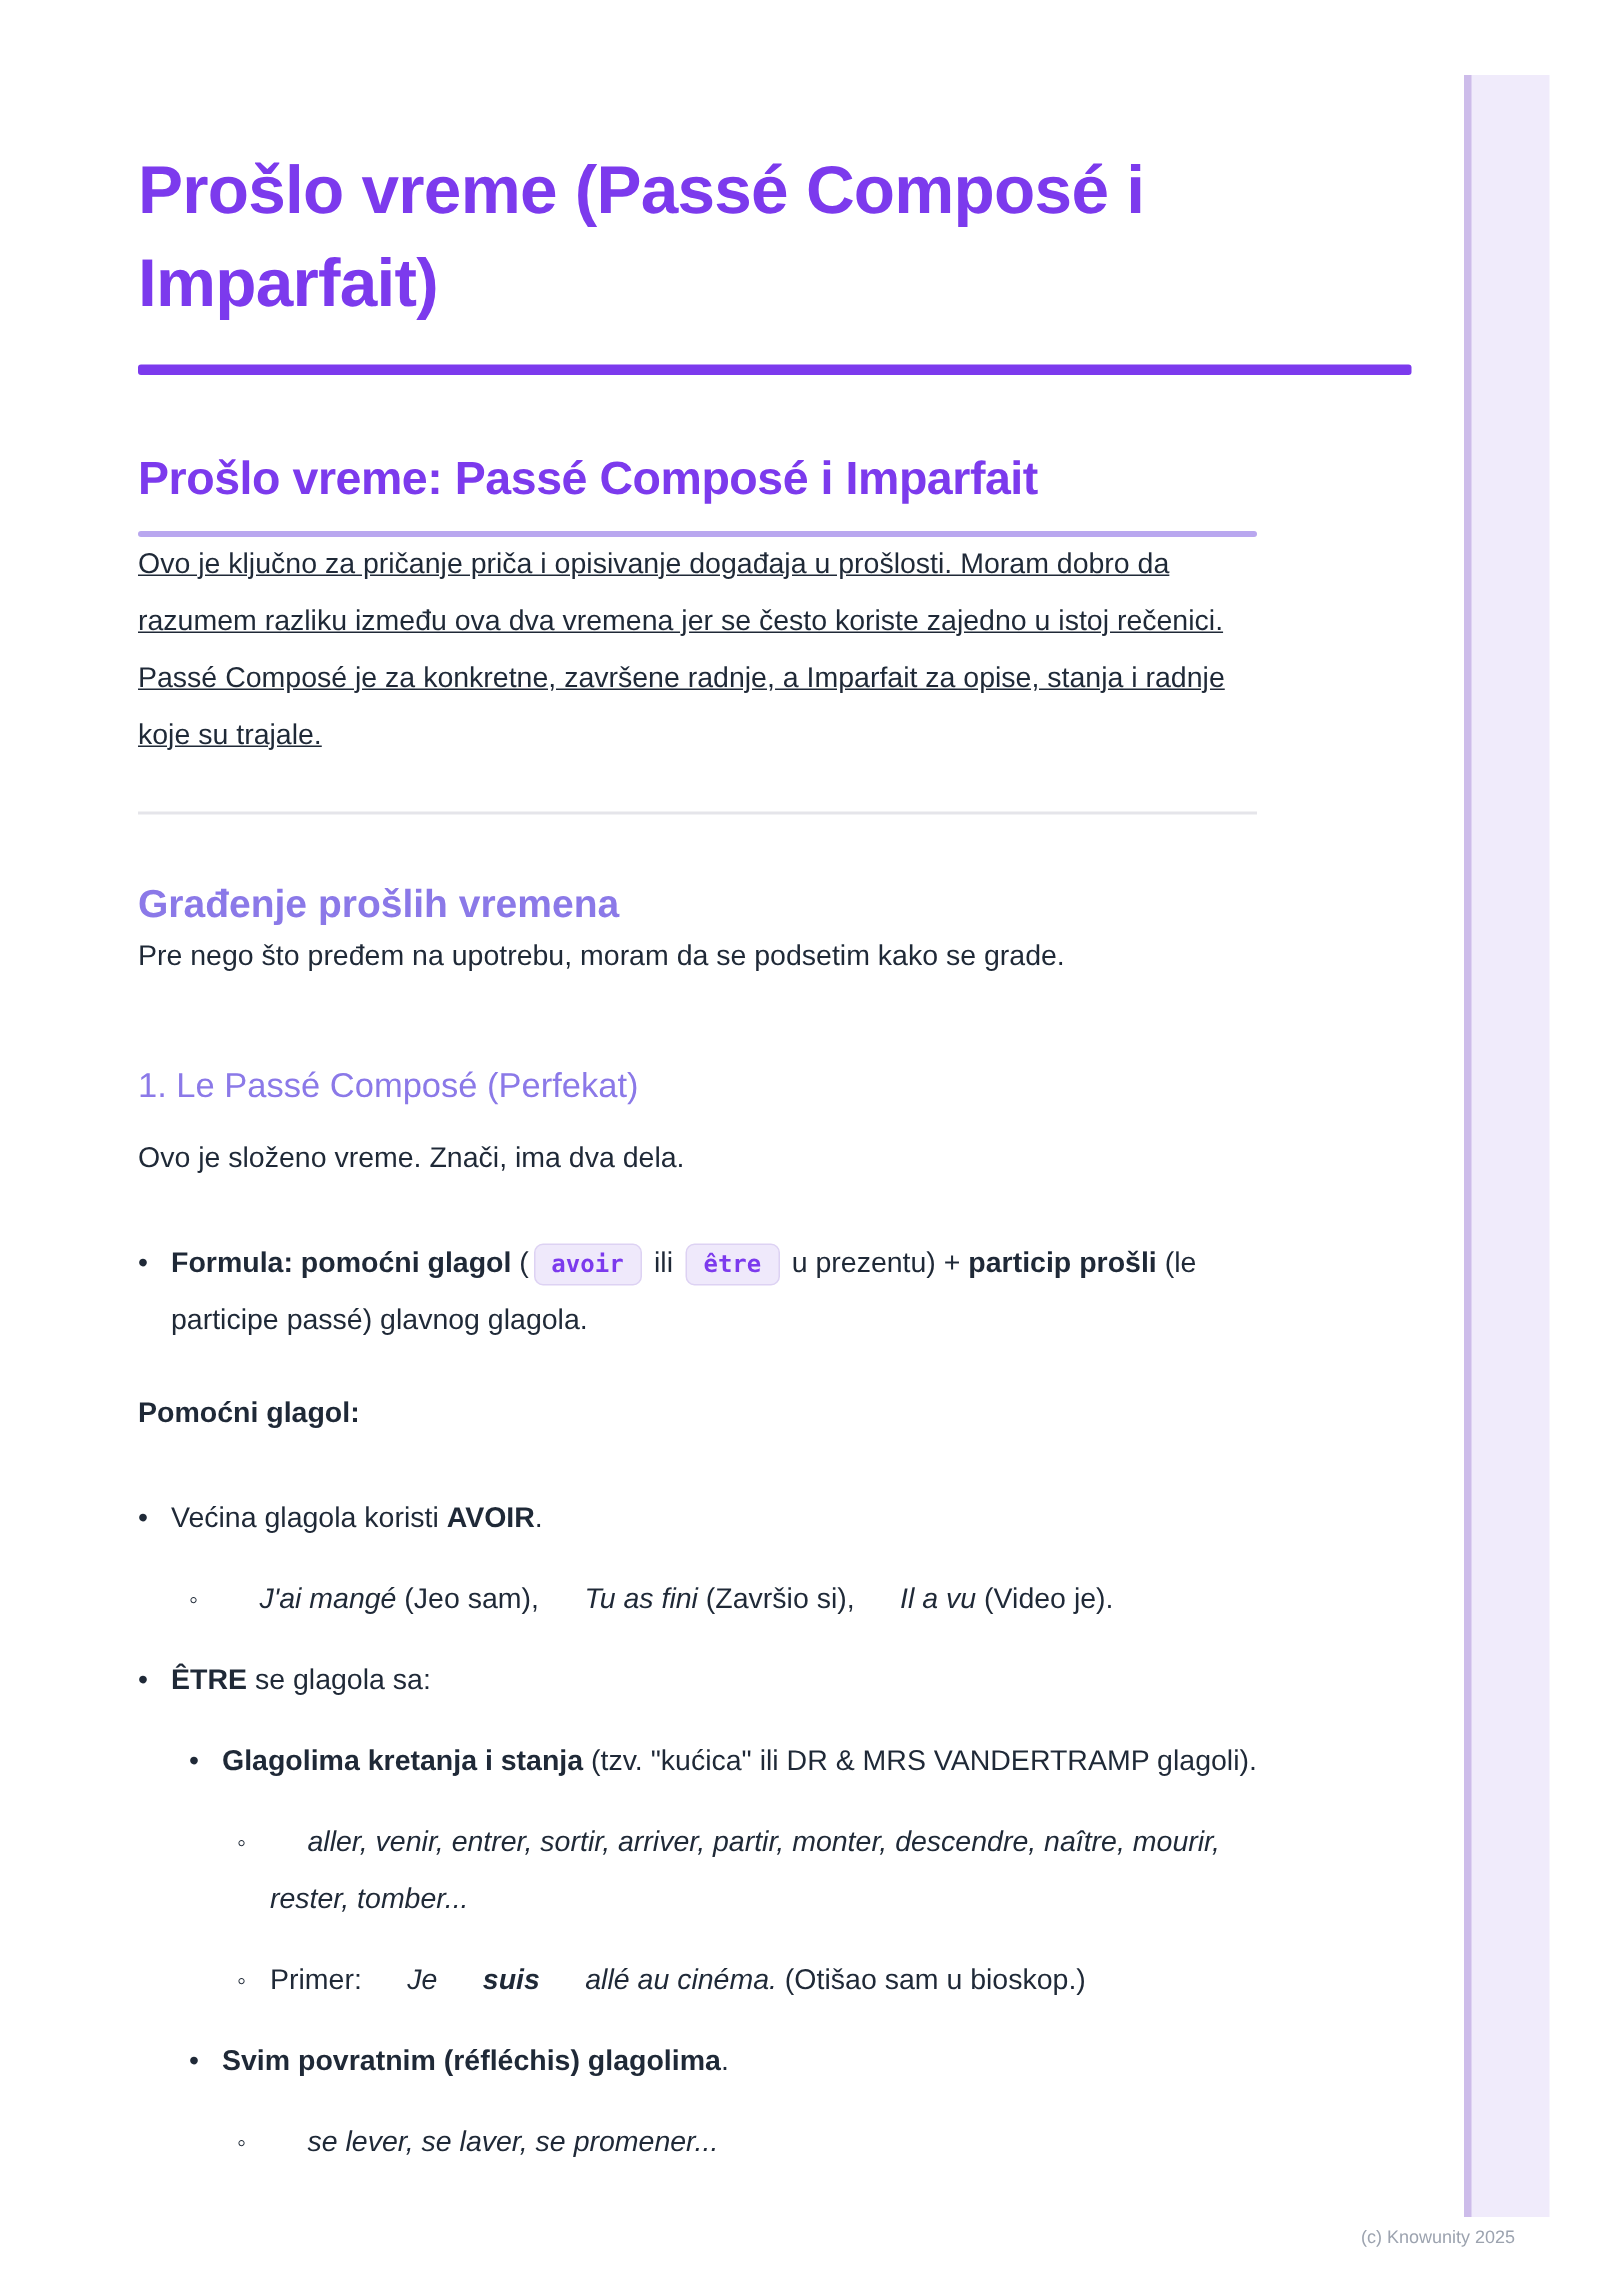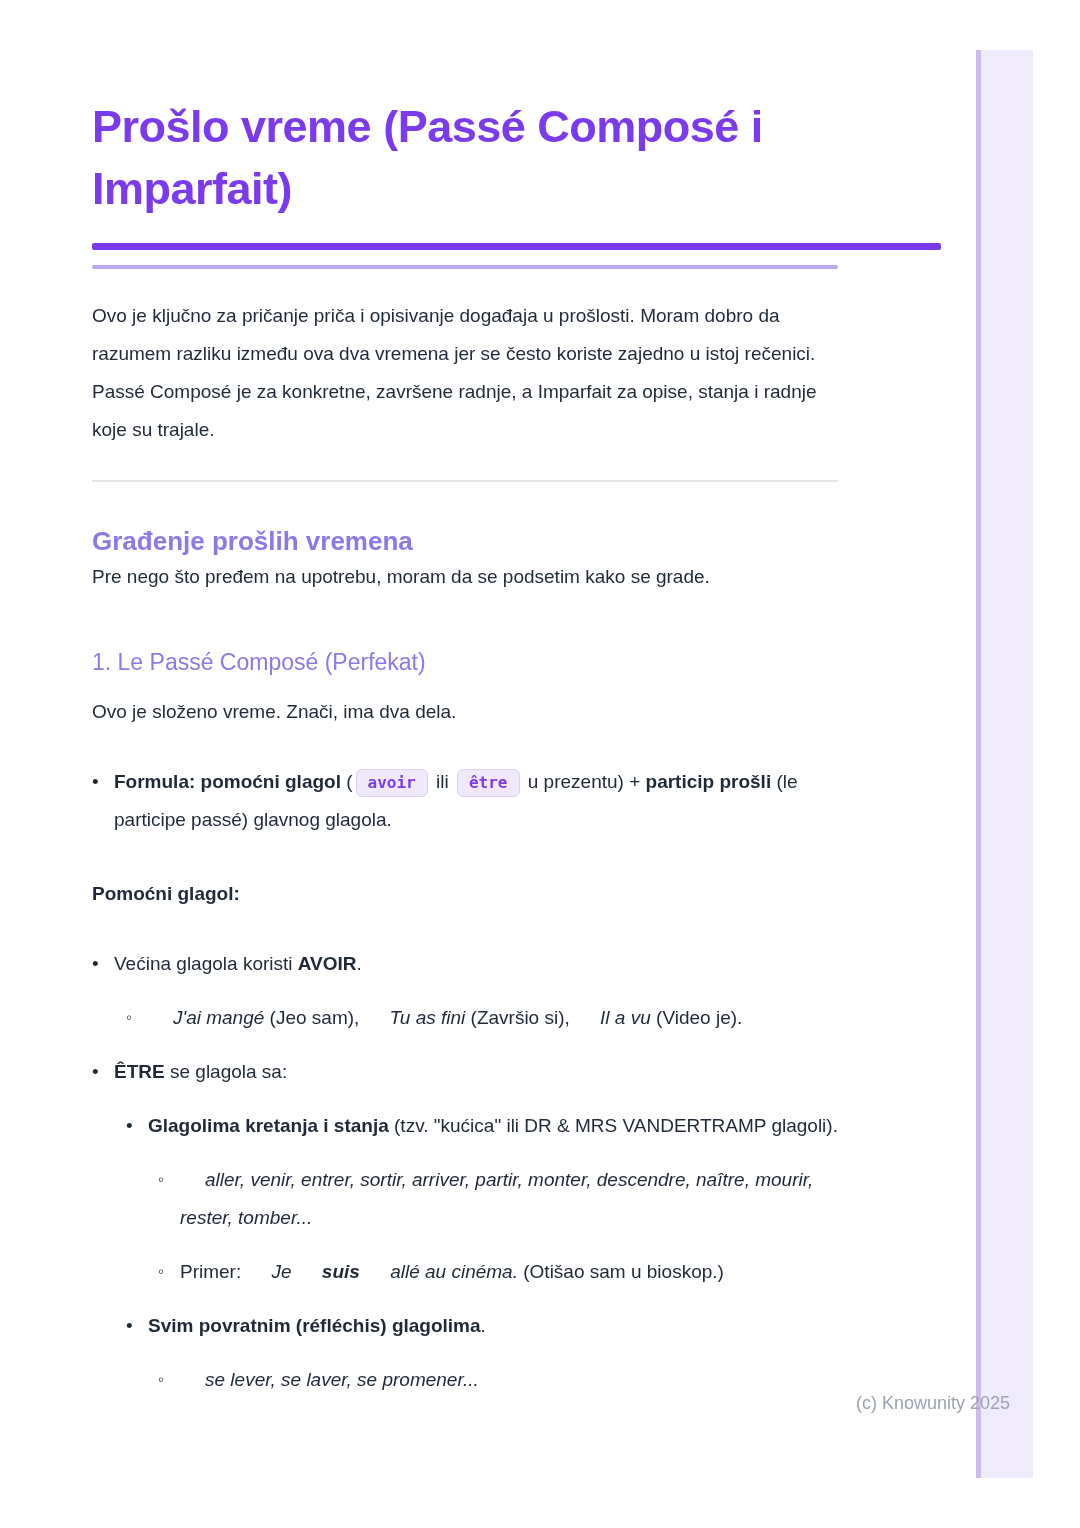--- a/index.html
+++ b/index.html
@@ -41,31 +41,31 @@
   h2{
     margin-top:49px;font-size:31px;line-height:40px;font-weight:700;color:var(--accent);
     letter-spacing:-0.3px;max-width:746px;
   }
   .section-underline{
     margin-top:15px;width:746px;height:4px;background:var(--underline);border-radius:2px;
   }
   .body-text{
     font-size:19px;line-height:38px;max-width:748px;color:var(--body-text);
   }
-  .intro{margin-top:28px;}
+  .intro{text-decoration:underline;}
   .divider{margin-top:31px;width:746px;height:2px;background:var(--divider);}
   h3{
     margin-top:42px;font-size:26px;line-height:34px;font-weight:700;color:var(--heading-secondary);
   }
   h3 + .body-text{}
   h4{
     margin-top:51px;font-size:23px;line-height:31px;font-weight:400;color:var(--heading-secondary);
   }
   h4 + .body-text{margin-top:15px;}
-  .bold-label{font-weight:700;margin-top:36px;}
+  .bold-label{font-weight:700;margin-top:24px;}
   .list{margin-top:32px;max-width:760px;}
   .li{
     display:flex;align-items:flex-start;
     font-size:19px;line-height:38px;color:var(--body-text);
     margin-bottom:16px;
   }
   .li .marker{flex:none;width:22px;text-align:left;}
   .li .marker.circle{font-size:17px;}
   .li-content{flex:1;}
   .sublist{margin-left:34px;}
@@ -78,35 +78,36 @@
     font-size:16px;font-weight:700;line-height:24px;
     color:var(--chip-text);
     background:var(--chip-bg);
     border:1px solid var(--chip-border);
     border-radius:6px;
     padding:1px 11px;
     margin:0 3px;
     vertical-align:baseline;
   }
   .footer{
-    position:absolute;top:1394px;right:70px;
-    font-size:18px;line-height:18px;color:var(--footer-text);
+    position:absolute;top:1482px;right:70px;
+    font-size:12px;line-height:18px;color:var(--footer-text);
     z-index:2;
   }
 </style>
 </head>
 <body>
 
 <div class="page">
   <div class="side-strip"></div>
 
   <div class="content">
     <h1>Prošlo vreme (Passé Composé i Imparfait)</h1>
     <div class="title-rule"></div>
 
+    <h2>Prošlo vreme: Passé Composé i Imparfait</h2>
     <div class="section-underline"></div>
 
     <p class="body-text intro">Ovo je ključno za pričanje priča i opisivanje događaja u prošlosti. Moram dobro da razumem razliku između ova dva vremena jer se često koriste zajedno u istoj rečenici. Passé Composé je za konkretne, završene radnje, a Imparfait za opise, stanja i radnje koje su trajale.</p>
 
     <div class="divider"></div>
 
     <h3>Građenje prošlih vremena</h3>
     <p class="body-text">Pre nego što pređem na upotrebu, moram da se podsetim kako se grade.</p>
 
     <h4>1. Le Passé Composé (Perfekat)</h4>

